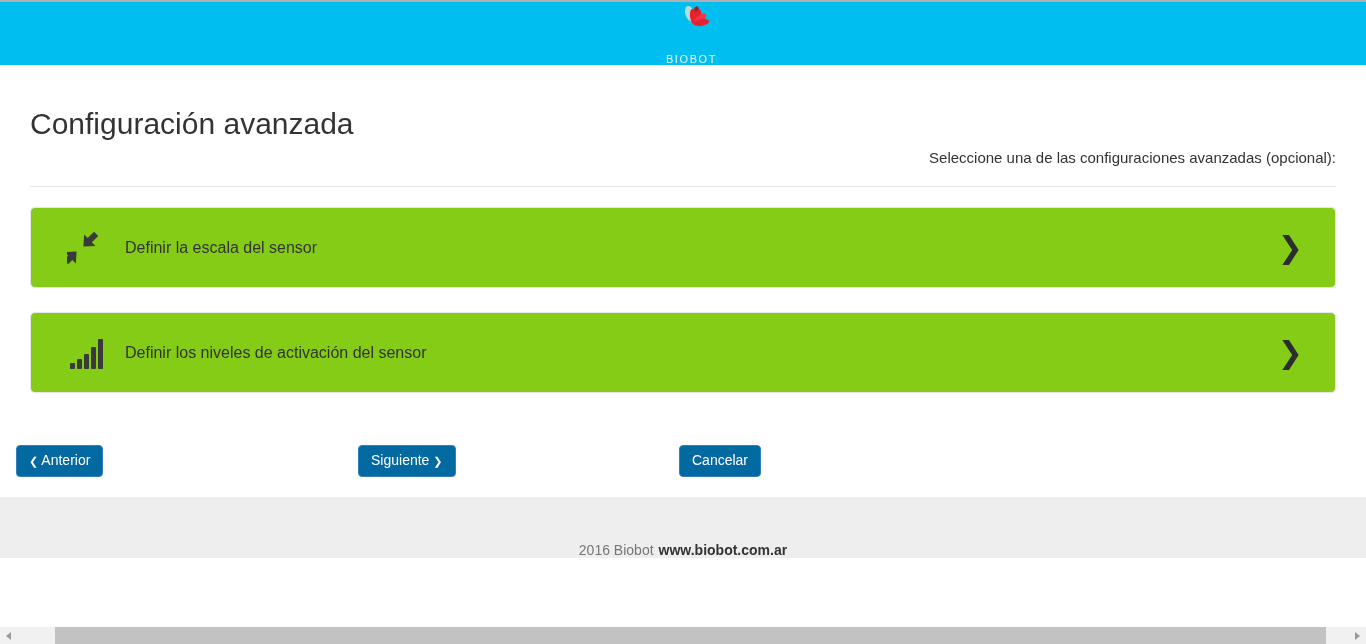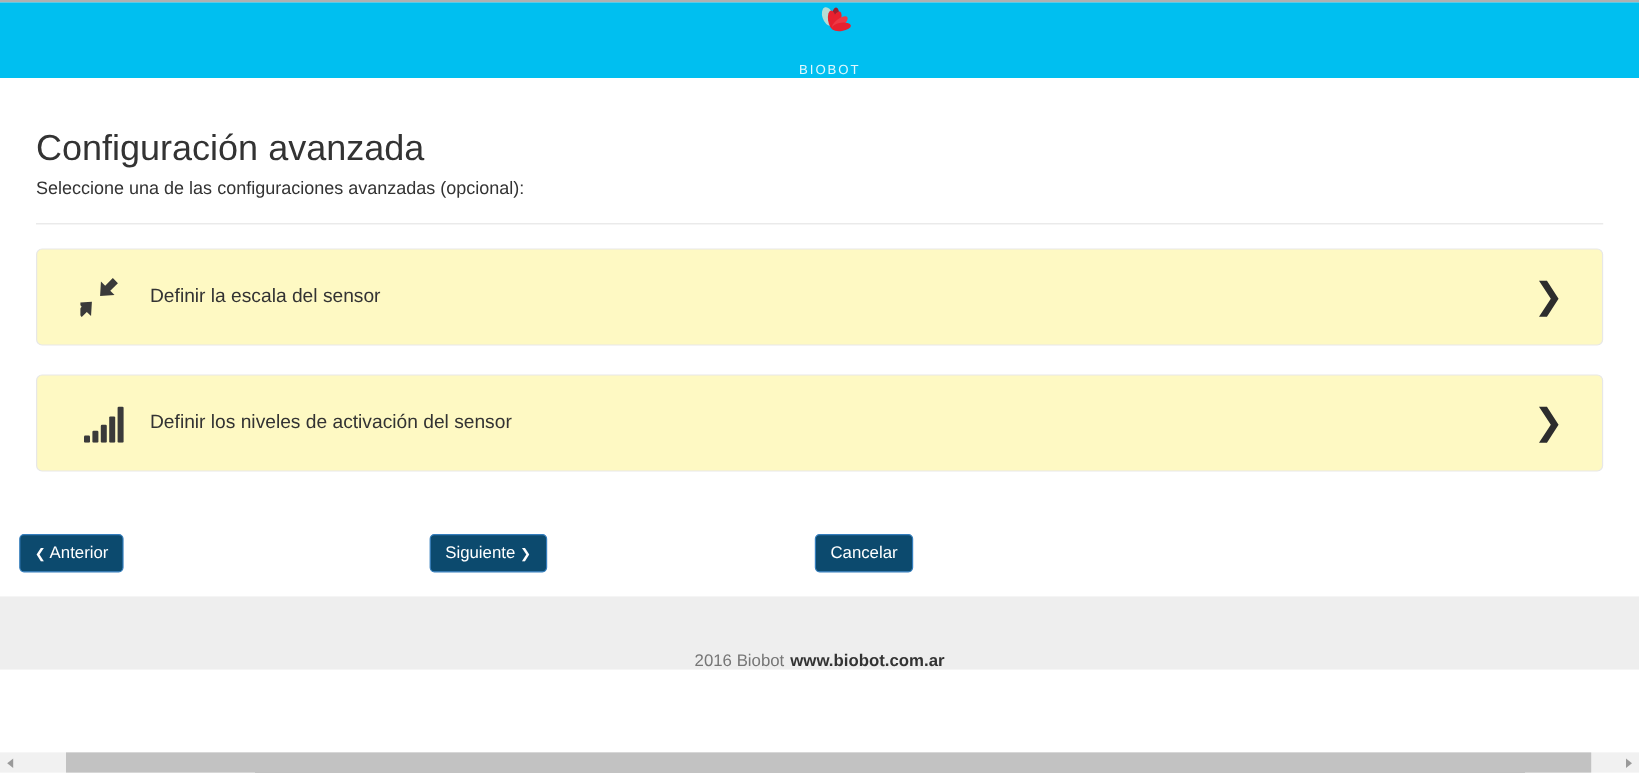--- a/index.html
+++ b/index.html
@@ -22,44 +22,44 @@
   .brand {
     color: rgba(255,255,255,0.88);
     font-size: 11px; letter-spacing: 1.6px;
     margin-left: -7px; margin-top: 16px;
   }
   main { padding: 0 30px; }
   .page-title {
     font-size: 30px; font-weight: 400; color: #333;
     margin: 43px 0 9px 0; line-height: 1.08;
   }
-  .page-subtitle { font-size: 15px; color: #333; margin: 0; }
+  .page-subtitle { font-size: 15px; color: #333; margin: 0; text-align: right; }
   .divider { border: 0; border-top: 1px solid #e5e5e5; margin: 20px 0; }
   .option-panel {
-    height: 81px; background: #fef9c3;
+    height: 81px; background: #84cc16;
     border: 1px solid #e7e7e7; border-radius: 5px;
     display: flex; align-items: center;
     padding: 0 32px 0 34px;
     margin-bottom: 24px;
     cursor: pointer;
   }
   .option-icon { width: 44px; display: flex; justify-content: center; align-items: center; }
   .option-icon svg { display: block; }
   .icon-fill { fill: #3a3a3a; }
   .option-label { font-size: 16px; color: #333; margin-left: 16px; }
   .option-chevron {
     margin-left: auto;
     font-family: "DejaVu Sans", sans-serif;
     font-size: 30px; font-weight: 700; color: #2d2d2d;
     line-height: 1;
   }
   .nav-row { position: relative; height: 31px; margin-top: 52px; }
   .btn {
     position: absolute; top: 0;
-    background: #0c4a6e; border: 1px solid #357ebd; border-radius: 4px;
+    background: #0369a1; border: 1px solid #357ebd; border-radius: 4px;
     color: #fff; font-size: 14px; font-family: inherit;
     padding: 5px 12px; line-height: 1.4; cursor: pointer;
     white-space: nowrap;
   }
   .btn .chev { font-family: "DejaVu Sans", sans-serif; font-size: 11px; }
   .btn-prev { left: 16px; }
   .btn-next { left: 358px; text-align: right; }
   .btn-cancel { left: 679px; text-align: center; }
   .app-footer {
     margin-top: 21px; height: 61px; background: #eeeeee;

